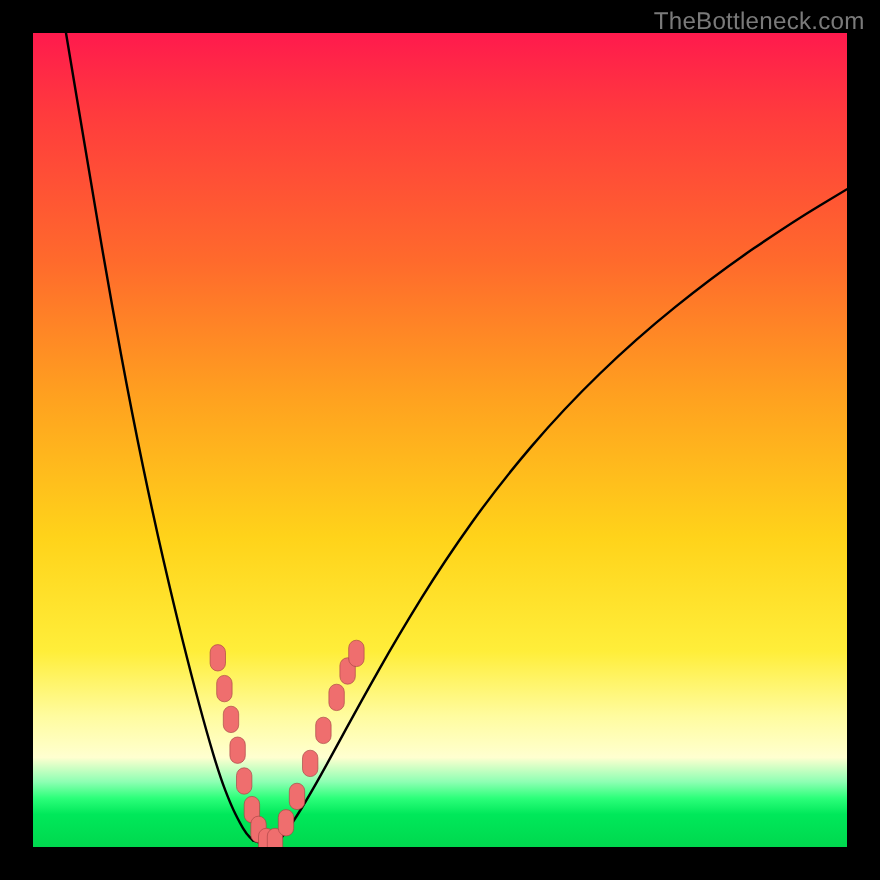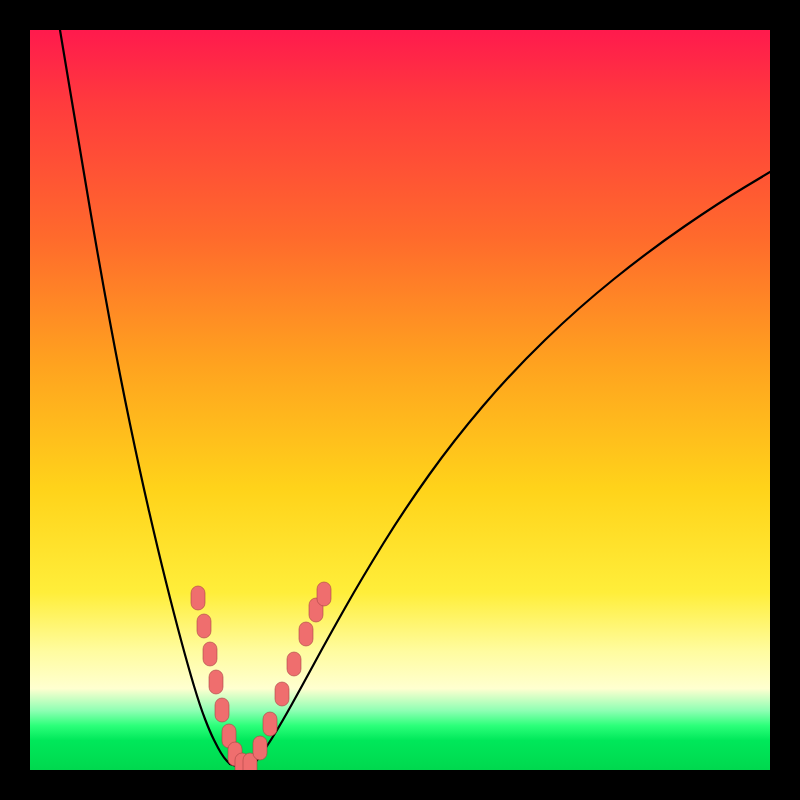--- a/index.html
+++ b/index.html
@@ -67,20 +67,21 @@
   .marker {
     fill: #ef6e6e;
     stroke: #a74545;
     stroke-width: 0.6;
   }
 </style>
 </head>
 <body>
 
 <div class="frame">
+  <div class="watermark">TheBottleneck.com</div>
 
   <div class="plot-area">
     <div class="gradient-bg"></div>
 
     <svg class="curves" viewBox="0 0 740 740" preserveAspectRatio="none">
       <path id="path-left" class="curve" d="M 30 0 Q 30 0 40 60 Q 50 120 60 179 Q 70 238 80 292 Q 90 346 100 394 Q 110 442 119 481 Q 128 520 136 552 Q 144 584 151 610 Q 158 636 164 656 Q 170 676 175 689 Q 180 702 184 710 Q 188 718 191 723 Q 194 728 197 731 L 200 734"></path>
       <path id="path-floor" class="curve" d="M 200 734 Q 200 734 203 735 Q 206 736 209 736.5 Q 212 737 215 736.5 Q 218 736 221 735 L 224 734"></path>
       <path id="path-right" class="curve" d="M 224 734 Q 224 734 230 726 Q 236 718 244 705 Q 252 692 262 674 Q 272 656 285 632 Q 298 608 315 578 Q 332 548 353 514 Q 374 480 399 445 Q 424 410 453 376 Q 482 342 515 310 Q 548 278 584 249 Q 620 220 655 196 Q 690 172 715 157 L 740 142"></path>
       <g id="markers">
           <rect x="161" y="556" width="14" height="24" rx="7" ry="7" class="marker"></rect>

